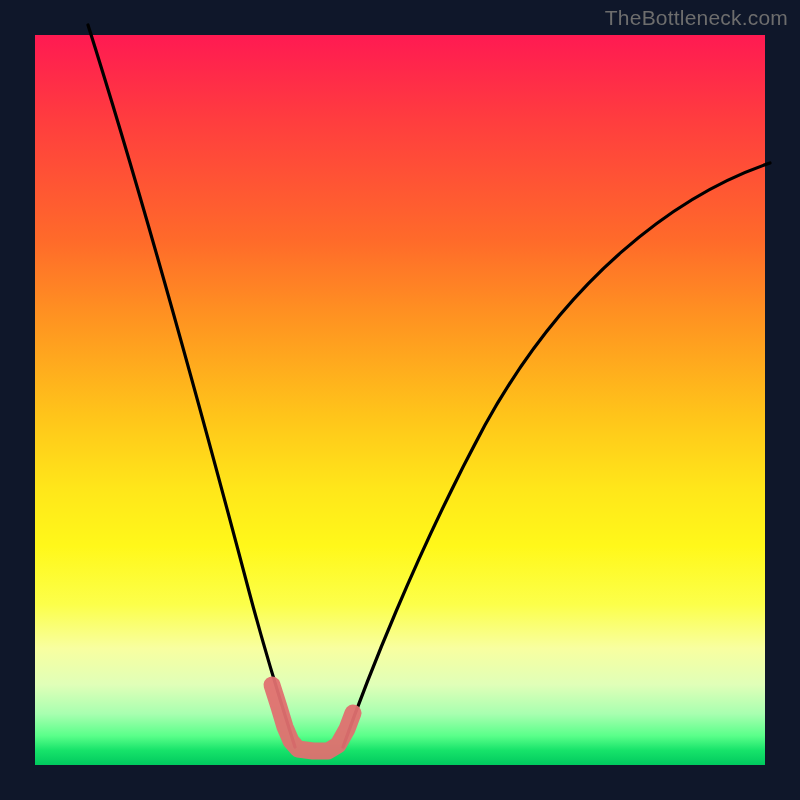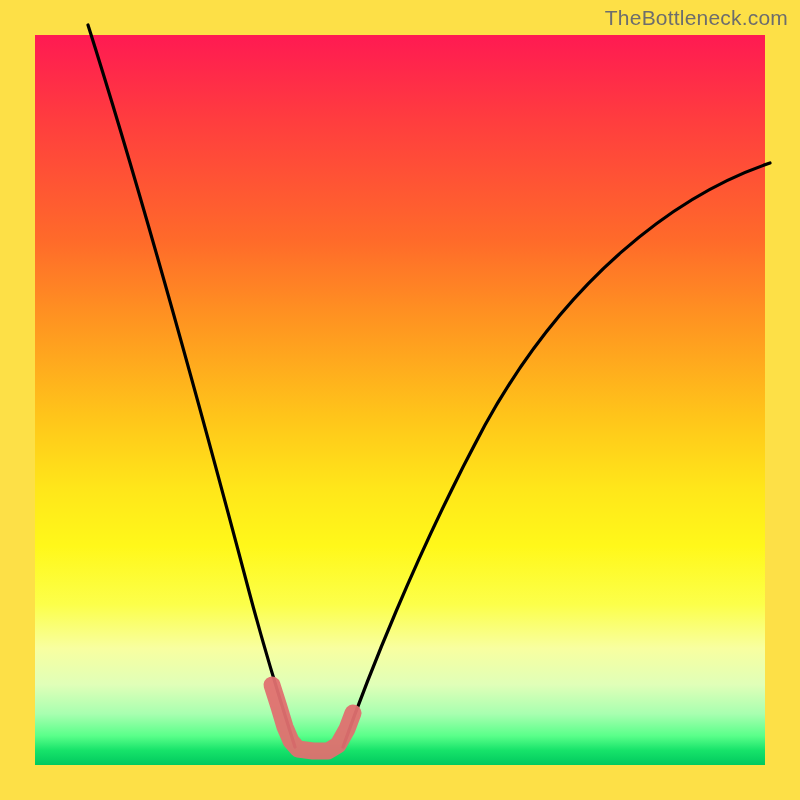--- a/index.html
+++ b/index.html
@@ -10,21 +10,21 @@
     background: #000;
     font-family: Arial, Helvetica, sans-serif;
     overflow: hidden;
   }
   .frame {
     position: absolute;
     left: 0;
     top: 0;
     width: 800px;
     height: 800px;
-    background: #fde047;
+    background: #0f172a;
   }
   .plot-area {
     position: absolute;
     left: 35px;
     top: 35px;
     width: 730px;
     height: 730px;
     background: linear-gradient(
       to bottom,
       #ff1a52 0%,

